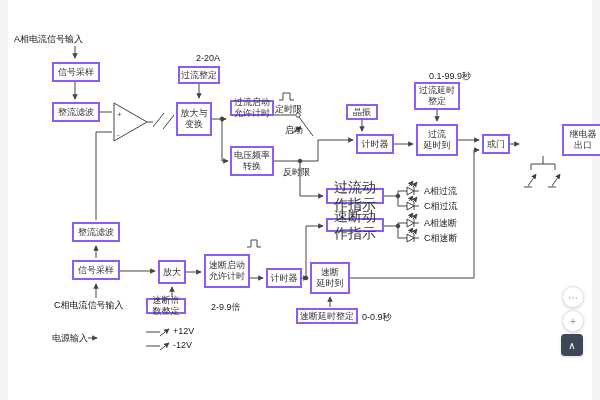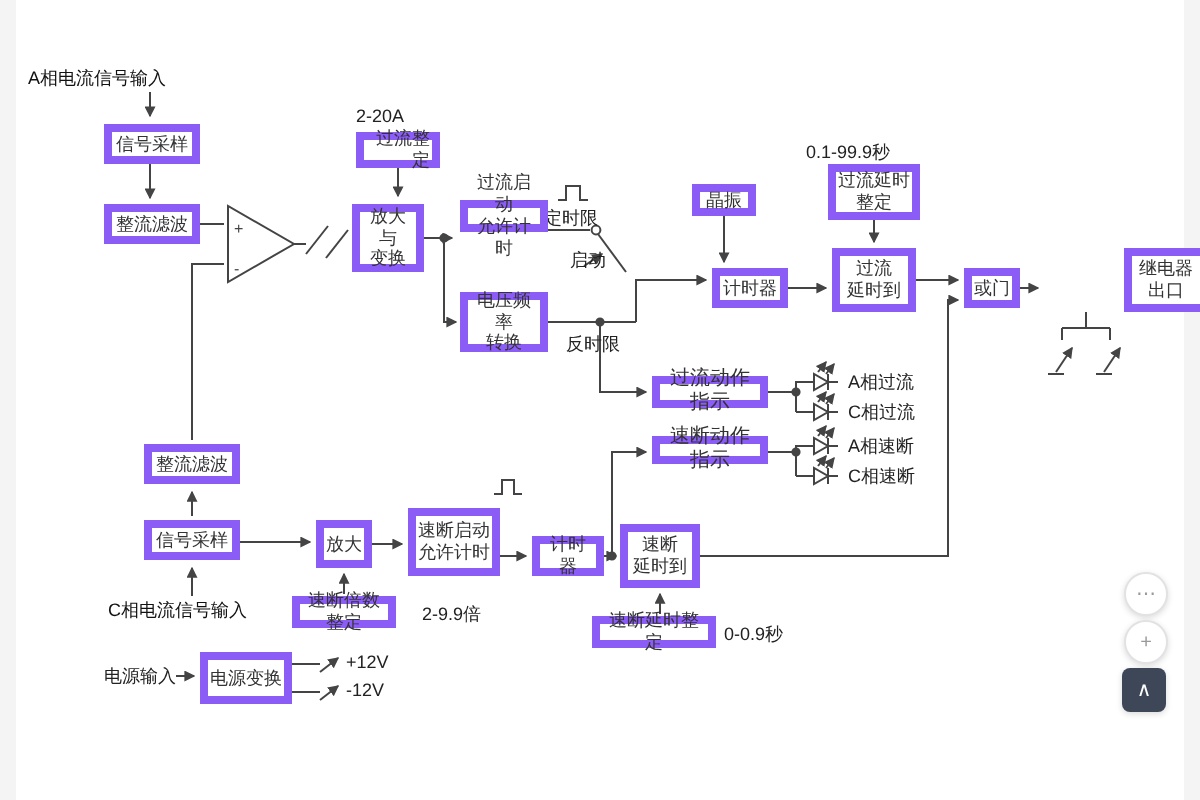--- a/index.html
+++ b/index.html
@@ -1,27 +1,27 @@
 <!DOCTYPE html>
 <html><head>
 <meta charset="utf-8">
 <style>
   html,body{margin:0;padding:0;}
   body{width:600px;height:400px;overflow:hidden;background:#fff;
        font-family:"Liberation Sans", sans-serif;}
   #stage{position:relative;width:600px;height:400px;background:#ffffff;}
   .edge{position:absolute;top:0;width:8px;height:400px;background:#f4f4f4;}
   .wires{position:absolute;left:0;top:0;}
-  .box{position:absolute;box-sizing:border-box;border:4px solid #8b5cf6;background:#fff;
+  .box{position:absolute;box-sizing:border-box;border:2px solid #8b5cf6;background:#fff;
        color:#333;font-size:9px;line-height:1.2;padding:1px;
        display:flex;align-items:center;justify-content:center;text-align:center;
        white-space:pre-line;}
-  .box.sm{font-size:10px;}
+  .box.sm{font-size:14px;}
   .lbl{position:absolute;color:#222;font-size:9px;white-space:nowrap;}
-  .lbl.c{text-align:left;}
+  .lbl.c{text-align:right;}
   .fbtn{position:absolute;width:20px;height:20px;border-radius:50%;background:#fff;
         border:1px solid #e2e2e2;box-shadow:0 1px 3px rgba(0,0,0,.15);
         display:flex;align-items:center;justify-content:center;
         color:#9a9a9a;font-size:10px;cursor:pointer;}
   .fbtn.dark{width:22px;height:22px;border-radius:4px;background:#3d4757;color:#fff;border:none;}
 </style>
 </head>
 <body>
 
 <div id="stage">
@@ -167,42 +167,41 @@
 
   <div class="box" style="left:52px;top:62px;width:48px;height:20px;">信号采样</div>
   <div class="box" style="left:52px;top:102px;width:48px;height:20px;">整流滤波</div>
   <div class="box" style="left:178px;top:66px;width:42px;height:18px;text-align:right;">过流整定</div>
   <div class="box" style="left:176px;top:102px;width:36px;height:34px;">放大与
 变换</div>
   <div class="box" style="left:230px;top:100px;width:44px;height:16px;">过流启动
 允许计时</div>
   <div class="box" style="left:230px;top:146px;width:44px;height:30px;">电压频率
 转换</div>
-  <div class="box" style="left:346px;top:92px;width:32px;height:16px;">晶振</div>
+  <div class="box" style="left:346px;top:104px;width:32px;height:16px;">晶振</div>
   <div class="box" style="left:414px;top:82px;width:46px;height:28px;">过流延时
 整定</div>
   <div class="box" style="left:356px;top:134px;width:38px;height:20px;">计时器</div>
   <div class="box" style="left:416px;top:124px;width:42px;height:32px;">过流
 延时到</div>
   <div class="box" style="left:482px;top:134px;width:28px;height:20px;">或门</div>
   <div class="box" style="left:522px;top:124px;width:42px;height:32px;margin-left:40px;">继电器
 出口</div>
   <div class="box sm" style="left:326px;top:188px;width:58px;height:16px;">过流动作指示</div>
   <div class="box sm" style="left:326px;top:218px;width:58px;height:14px;">速断动作指示</div>
   <div class="box" style="left:72px;top:222px;width:48px;height:20px;">整流滤波</div>
   <div class="box" style="left:72px;top:260px;width:48px;height:20px;">信号采样</div>
   <div class="box" style="left:158px;top:260px;width:28px;height:24px;">放大</div>
   <div class="box" style="left:204px;top:254px;width:46px;height:34px;font-family:Liberation Serif, serif;">速断启动
 允许计时</div>
   <div class="box" style="left:266px;top:268px;width:36px;height:20px;">计时器</div>
   <div class="box" style="left:310px;top:262px;width:40px;height:32px;">速断
 延时到</div>
-  <div class="box" style="left:146px;top:298px;width:52px;height:16px;">速断倍数整定</div>
+  <div class="box" style="left:146px;top:298px;width:40px;height:16px;">速断倍数整定</div>
   <div class="box" style="left:296px;top:308px;width:62px;height:16px;">速断延时整定</div>
-  <div class="box" style="left:100px;top:326px;width:46px;height:26px;">电源变换</div>
 
   <div class="fbtn" style="left:562px;top:286px;">
     <span>⋯</span>
   </div>
   <div class="fbtn" style="left:562px;top:310px;">
     <span>+</span>
   </div>
   <div class="fbtn dark" style="left:561px;top:334px;">
     <span>∧</span>
   </div>

